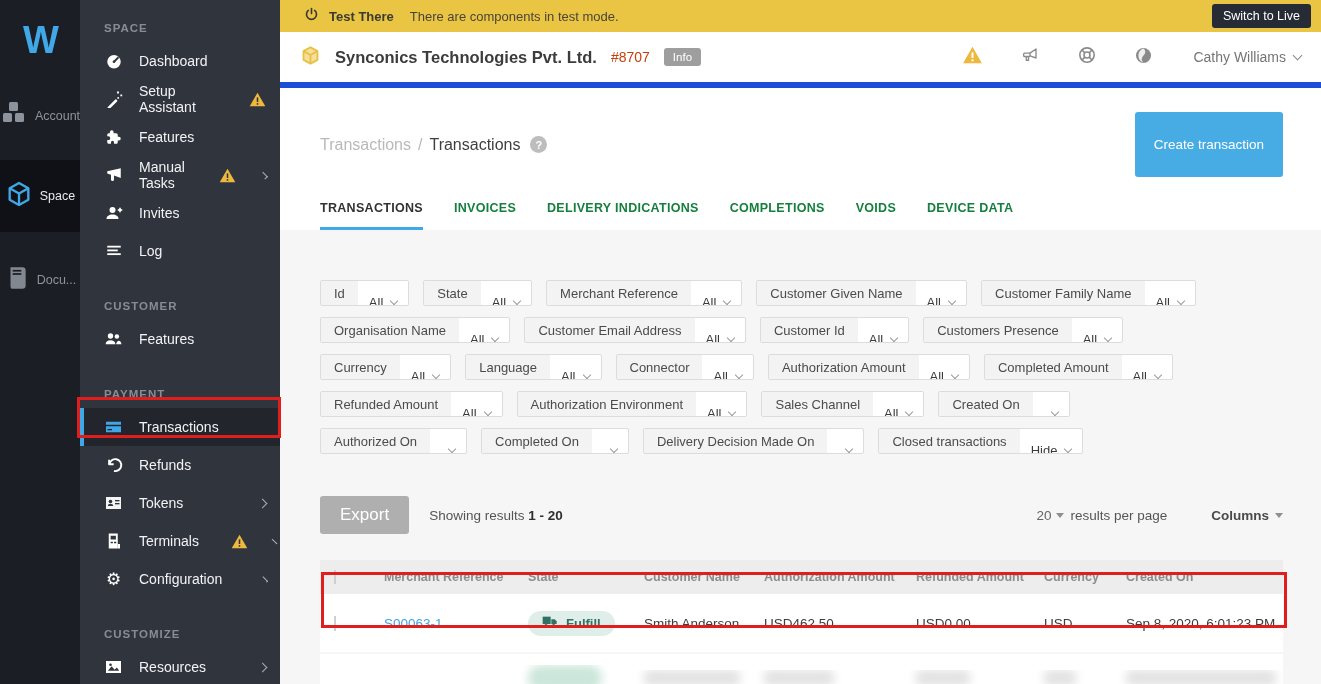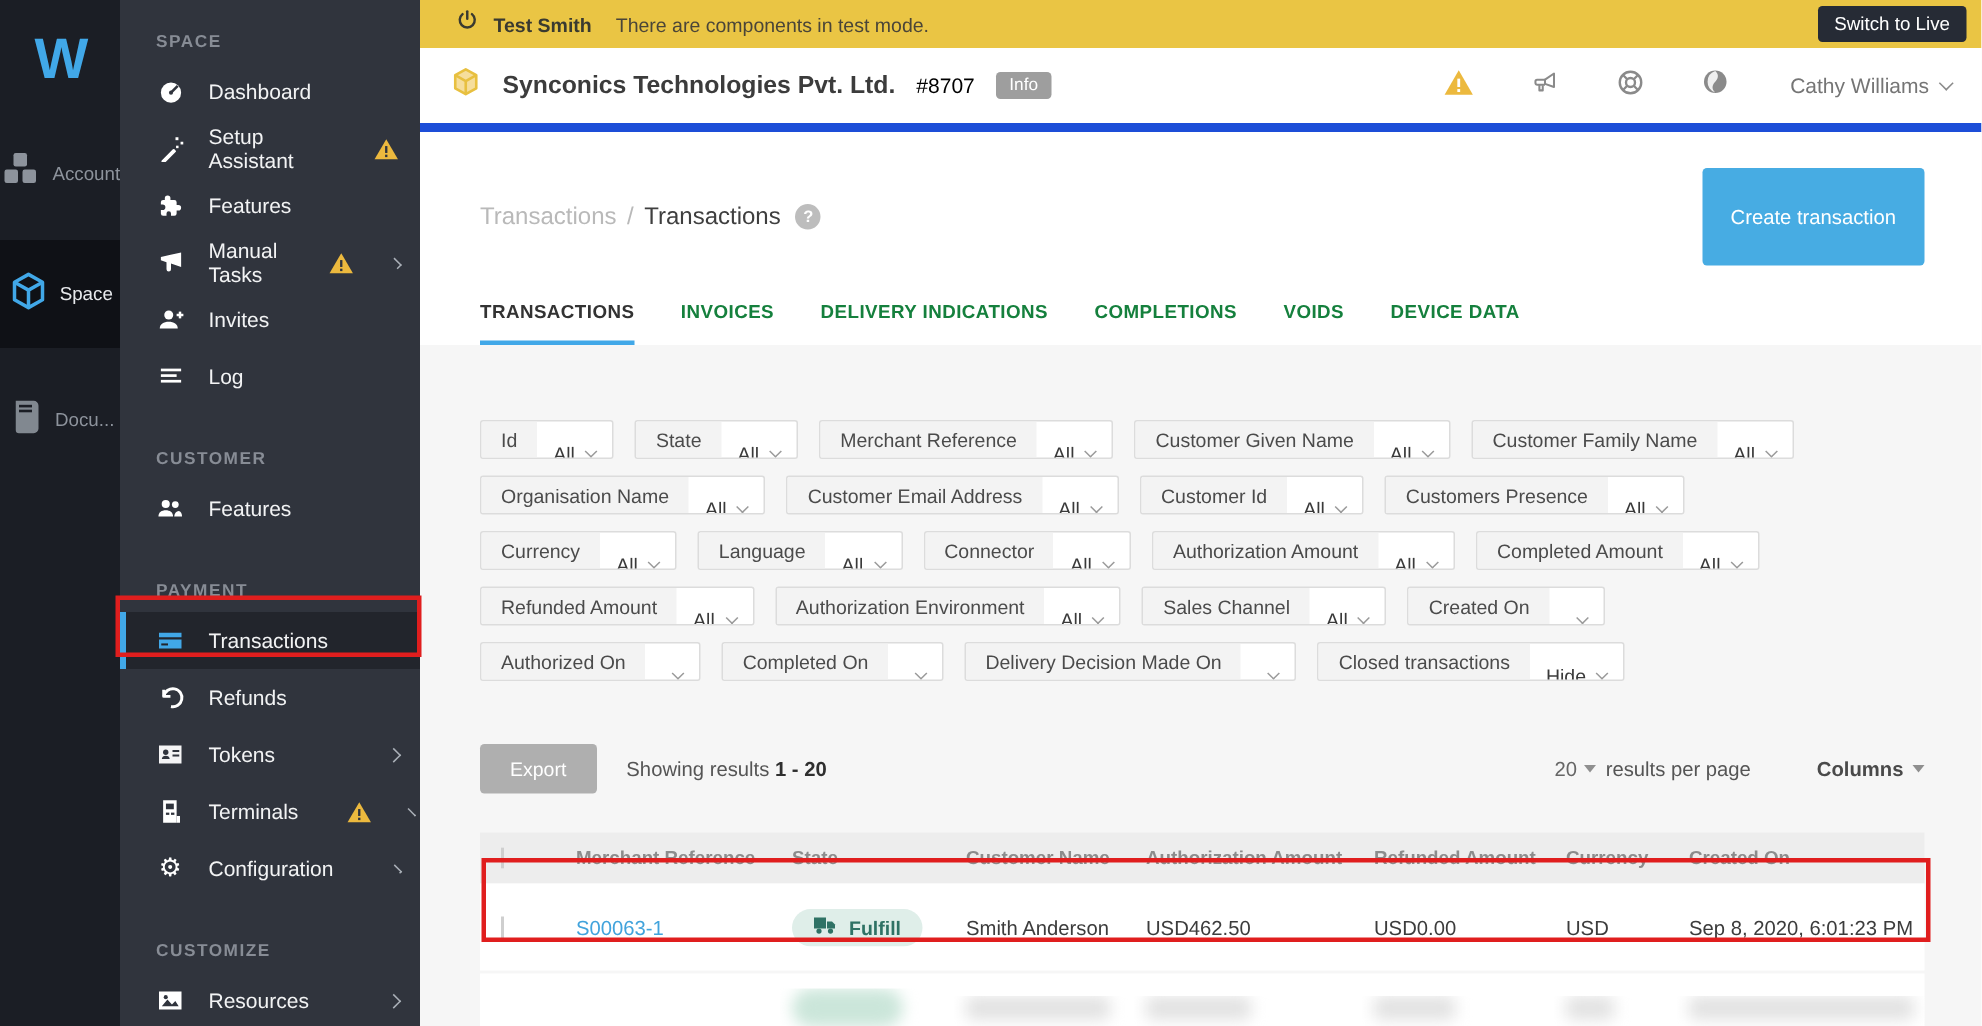--- a/index.html
+++ b/index.html
@@ -36,21 +36,21 @@
   .main { flex:1; display:flex; flex-direction:column; background:#fff; min-width:0; }
 
   .banner { height:32px; background:#EAC544; display:flex; align-items:center; padding:0 10px 0 24px; gap:10px; flex:0 0 32px; }
   .banner .mode { font-size:13px; font-weight:700; color:#3a3a30; }
   .banner .msg { font-size:13px; color:#4a4538; margin-left:6px; }
   .banner .spacer { flex:1; }
   .switch-live { background:#262B35; color:#fff; font-size:12.5px; padding:5px 11px; border-radius:3px; border:none; cursor:pointer; }
 
   .hdr { height:56px; background:#fff; border-bottom:6px solid #1d4ed8; display:flex; align-items:center; padding:0 20px; gap:14px; flex:0 0 56px; }
   .hdr .company { font-size:16.5px; font-weight:700; color:#3c3c3c; }
-  .hdr .spaceid { font-size:14px; color:#000000; }
+  .hdr .spaceid { font-size:14px; color:#c2410c; }
   .hdr .info-badge { background:#9E9E9E; color:#fff; font-size:11.5px; padding:3px 9px; border-radius:3px; }
   .hdr .spacer { flex:1; }
   .hdr-icons { display:flex; align-items:center; gap:37px; margin-right:26px; }
   .hdr-user { display:flex; align-items:center; gap:8px; color:#757575; font-size:14px; cursor:pointer; }
   .chev-dn { width:7px; height:7px; border-right:1.5px solid #8a8a8a; border-bottom:1.5px solid #8a8a8a; transform:rotate(45deg); margin-top:-4px; }
 
   .content { flex:1; display:flex; flex-direction:column; min-height:0; }
   .page-head { display:flex; align-items:center; padding:24px 38px 0 40px; }
   .crumb { font-size:16px; display:flex; align-items:center; gap:7px; }
   .crumb .parent, .crumb .sep { color:#b9b9b9; }
@@ -66,21 +66,21 @@
   .gray { flex:1; background:#F6F6F6; padding:0 38px 0 40px; min-height:0; }
 
   .filters { padding-top:50px; display:flex; flex-direction:column; gap:11px; }
   .frow { display:flex; gap:14px; }
   .chip { display:inline-flex; align-items:stretch; height:26px; border:1px solid #dcdcdc; border-radius:2px; background:#fff; overflow:hidden; cursor:pointer; }
   .chip .lbl { background:#f3f3f3; display:flex; align-items:center; padding:0 13px; font-size:13px; color:#4b4b4b; white-space:nowrap; }
   .chip .val { display:flex; align-items:center; gap:8px; padding:0 11px; font-size:13px; color:#3a3a3a; min-width:34px; justify-content:flex-end;margin-top:19px; }
   .chev-sm { width:6px; height:6px; border-right:1.4px solid #9a9a9a; border-bottom:1.4px solid #9a9a9a; transform:rotate(45deg); margin-top:-3px; flex:0 0 6px; }
 
   .toolbar { margin-top:42px; display:flex; align-items:center; }
-  .btn-export { background:#AFAFAF; color:#fff; border:none; border-radius:3px; font-size:13px; padding:9px 20px; cursor:pointer;text-align:center; }
+  .btn-export { background:#AFAFAF; color:#fff; border:none; border-radius:3px; font-size:17px; padding:9px 20px; cursor:pointer;text-align:center; }
   .showing { margin-left:20px; font-size:13.5px; color:#555; }
   .showing b { color:#2f2f2f; }
   .toolbar .spacer { flex:1; }
   .perpage { display:flex; align-items:center; gap:6px; font-size:13.5px; color:#555; }
   .perpage .num { color:#666; cursor:pointer; display:flex; align-items:center; gap:5px; }
   .tri { width:0; height:0; border-left:4px solid transparent; border-right:4px solid transparent; border-top:5px solid #8f8f8f; }
   .columns { margin-left:44px; font-size:13.5px; font-weight:700; color:#4a4a4a; display:flex; align-items:center; gap:6px; cursor:pointer; }
 
   .table { margin-top:26px; }
   .trow { display:grid; grid-template-columns:56px 144px 116px 120px 152px 128px 82px 1fr; align-items:center; }
@@ -306,21 +306,21 @@
     </div>
   </nav>
 
   <div class="main">
 
     <div class="banner">
       <span><svg width="15" height="15" viewBox="0 0 24 24" fill="none" stroke="#3a3a30" stroke-width="2.6" stroke-linecap="round">
             <path d="M12 2.5v8"></path>
             <path d="M7 5.5a8 8 0 1010 0"></path>
           </svg></span>
-      <span class="mode">Test Smith</span>
+      <span class="mode">Test There</span>
       <span class="msg">There are components in test mode.</span>
       <span class="spacer"></span>
       <button class="switch-live">Switch to Live</button>
     </div>
 
     <div class="hdr">
       <span><svg width="21" height="21" viewBox="0 0 24 24" fill="none" stroke="#E8C040" stroke-width="2" stroke-linejoin="round">
             <path d="M12 2.5l8 4.5v10l-8 4.5-8-4.5V7z" fill="#F6DE9C"></path>
             <path d="M4 7l8 4.5L20 7M12 11.5V21.5"></path>
           </svg></span>

